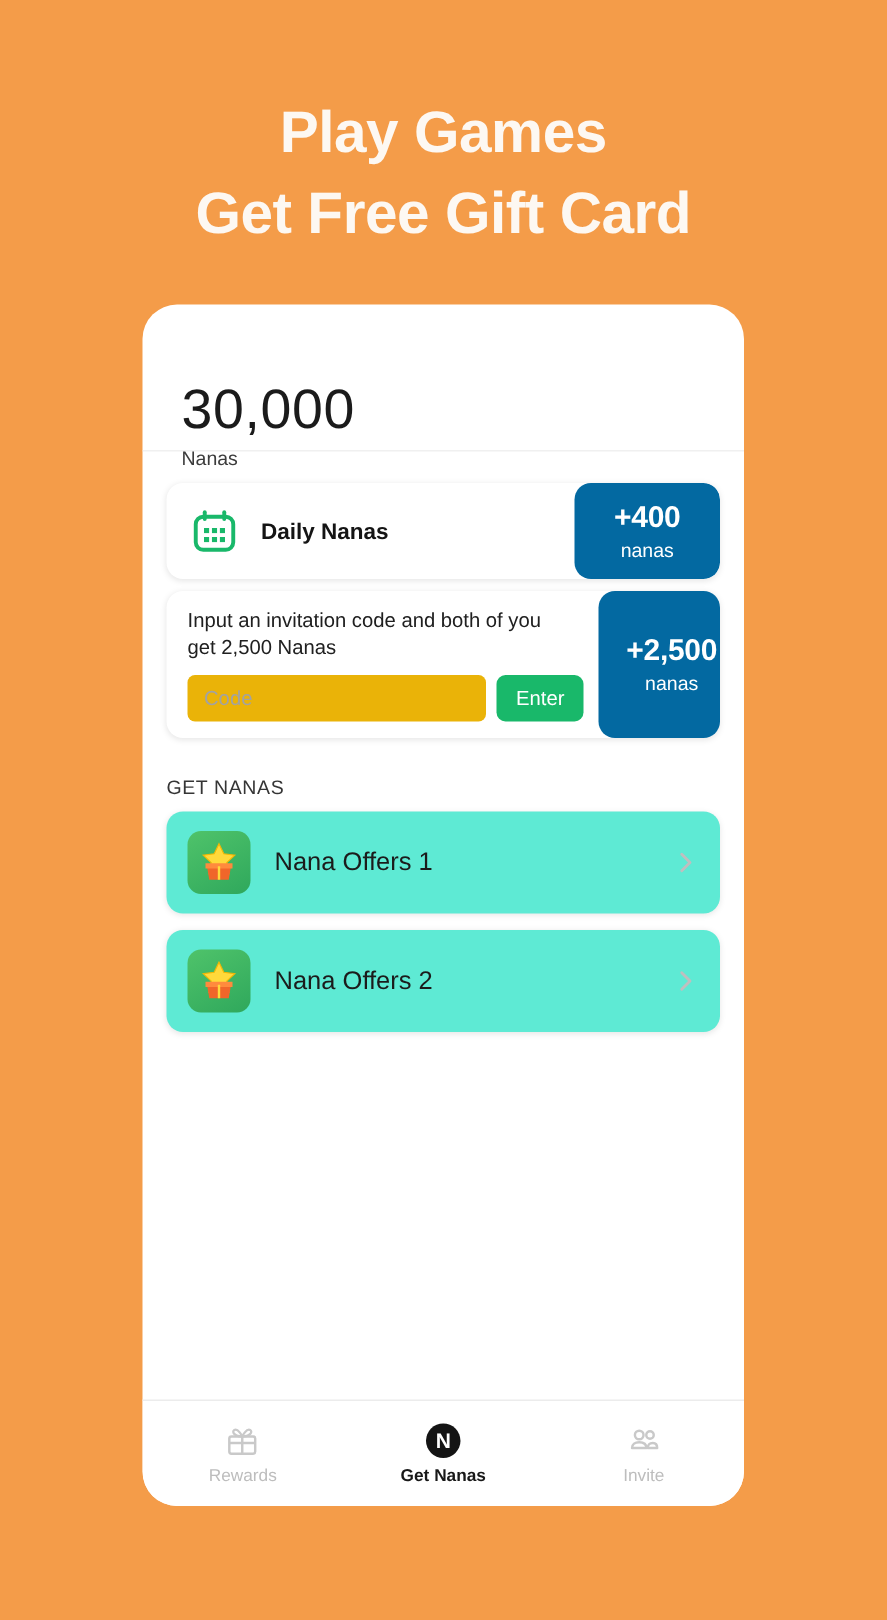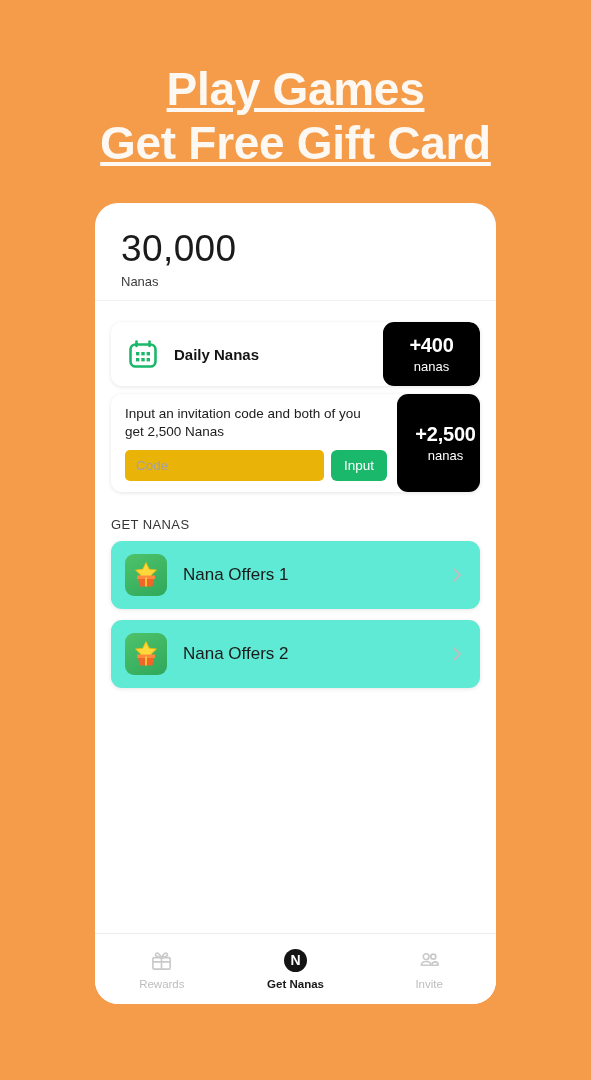--- a/index.html
+++ b/index.html
@@ -18,44 +18,43 @@
   
   .hero {
     position: absolute;
     top: 62px;
     left: 0;
     width: 591px;
     text-align: center;
     color: #fdf8f2;
   }
   .hero-line {
-    font-size: 46px;
+    font-size: 39px;
     font-weight: bold;
     line-height: 54px;
     letter-spacing: -0.3px;
-    text-decoration: underline;
   }
 
   
   .app-card {
     position: absolute;
     left: 95px;
     top: 203px;
     width: 401px;
     height: 801px;
     background: #ffffff;
     border-radius: 23px;
     overflow: hidden;
     display: flex;
     flex-direction: column;
   }
 
   
   .balance-block {
-    padding: 24px 26px 0 26px;
+    padding: 48px 26px 0 26px;
     height: 98px;
     border-bottom: 1px solid #f0f0f0;
   }
   .balance-amount {
     font-size: 37px;
     color: #1b1b1b;
     line-height: 44px;
     letter-spacing: 0.4px;
   }
   .balance-label {
@@ -82,21 +81,21 @@
     min-height: 64px;
   }
   .reward-main {
     flex: 1;
     display: flex;
     align-items: center;
     padding: 10px 6px 10px 15px;
   }
   .reward-pill {
     width: 97px;
-    background: #000000;
+    background: #0369a1;
     border-radius: 11px;
     color: #ffffff;
     display: flex;
     flex-direction: column;
     align-items: center;
     justify-content: center;
     flex: none;
   }
   .pill-value {
     font-size: 20px;
@@ -286,21 +285,21 @@
         <span class="pill-value">+400</span>
         <span class="pill-unit">nanas</span>
       </div>
     </div>
 
     <div class="reward-row invite-row">
       <div class="invite-main">
         <div class="invite-text">Input an invitation code and both of you get 2,500 Nanas</div>
         <div class="invite-form">
           <input class="code-input" type="text" placeholder="Code" style="">
-          <button class="enter-btn">Input</button>
+          <button class="enter-btn">Enter</button>
         </div>
       </div>
       <div class="reward-pill">
         <span class="pill-value">+2,500</span>
         <span class="pill-unit">nanas</span>
       </div>
     </div>
 
     <div class="section-title">GET NANAS</div>
 

